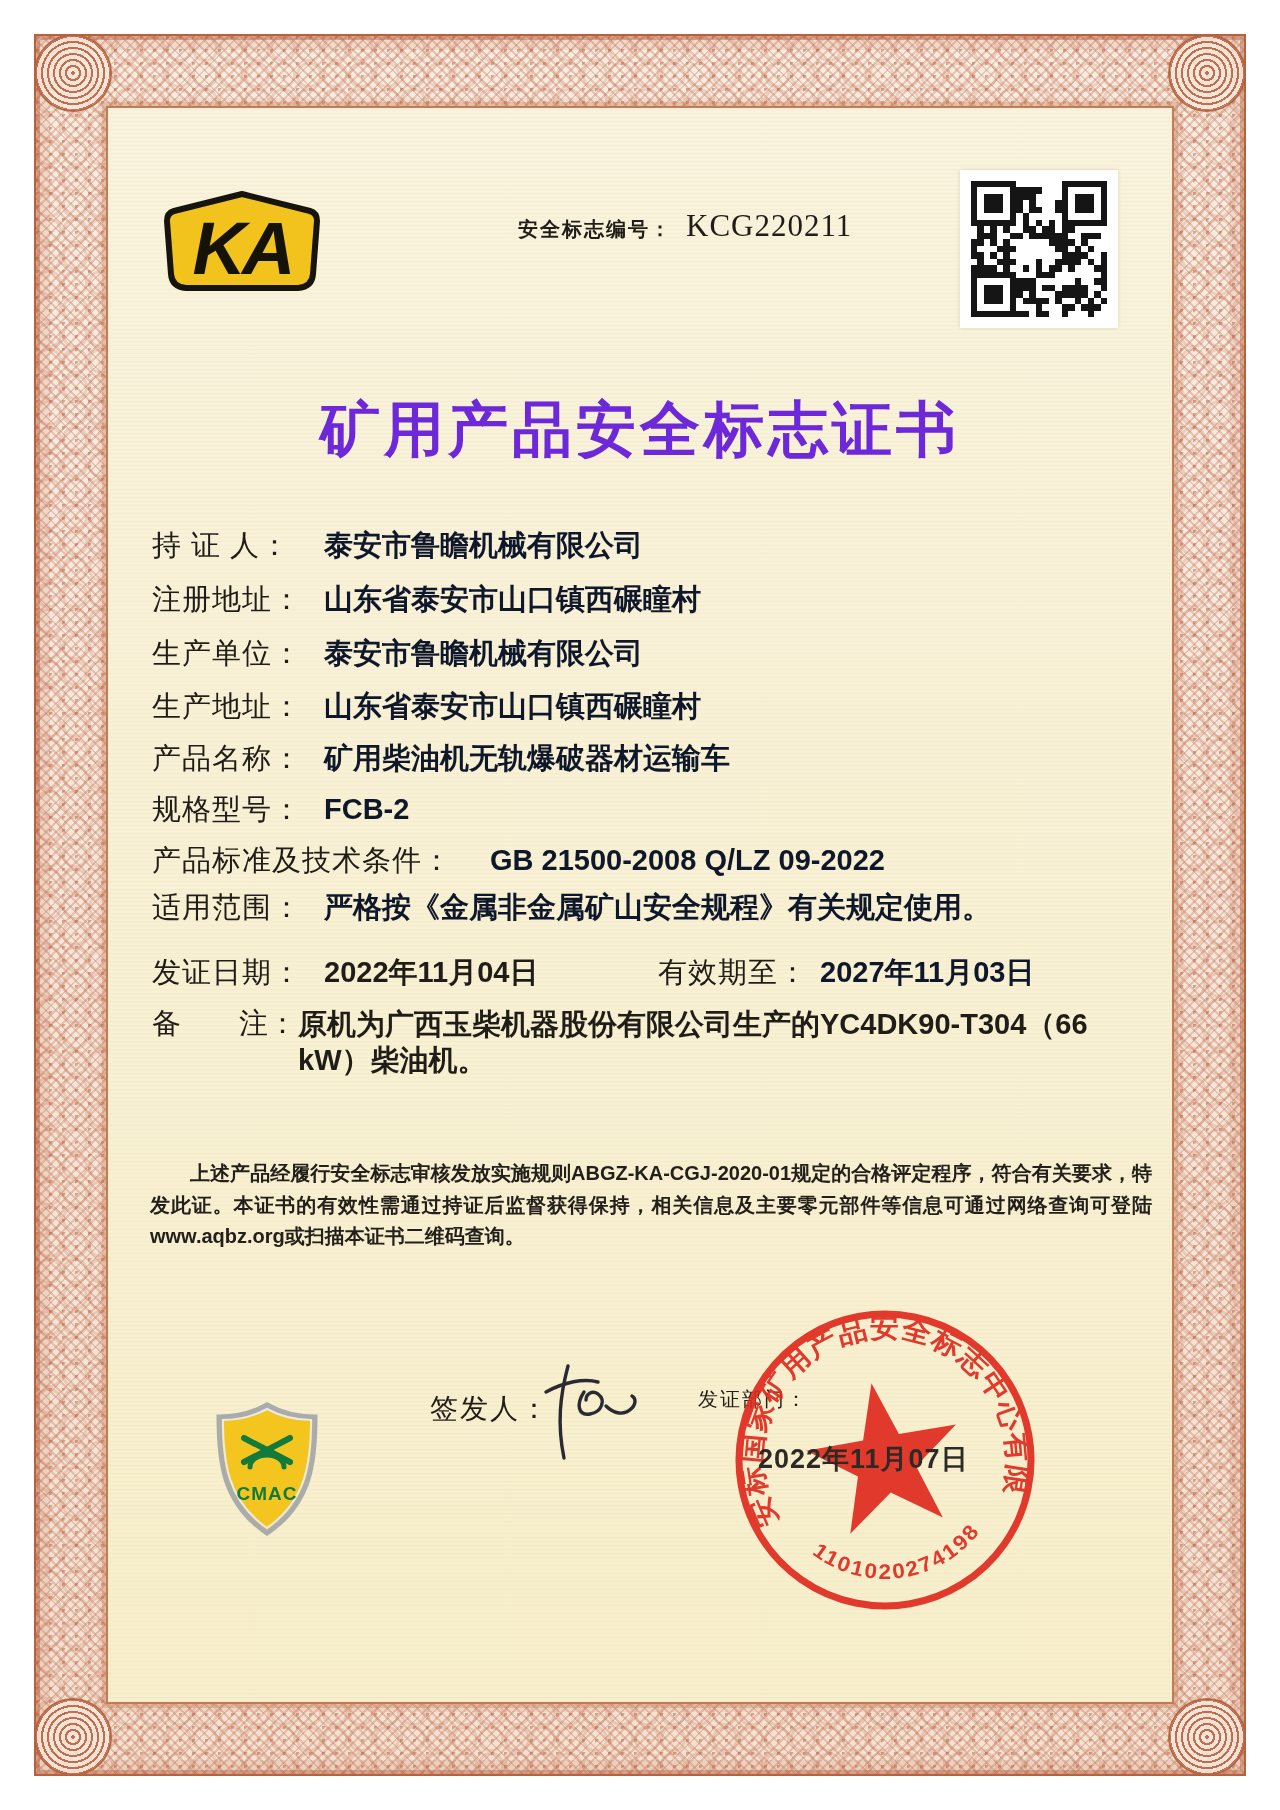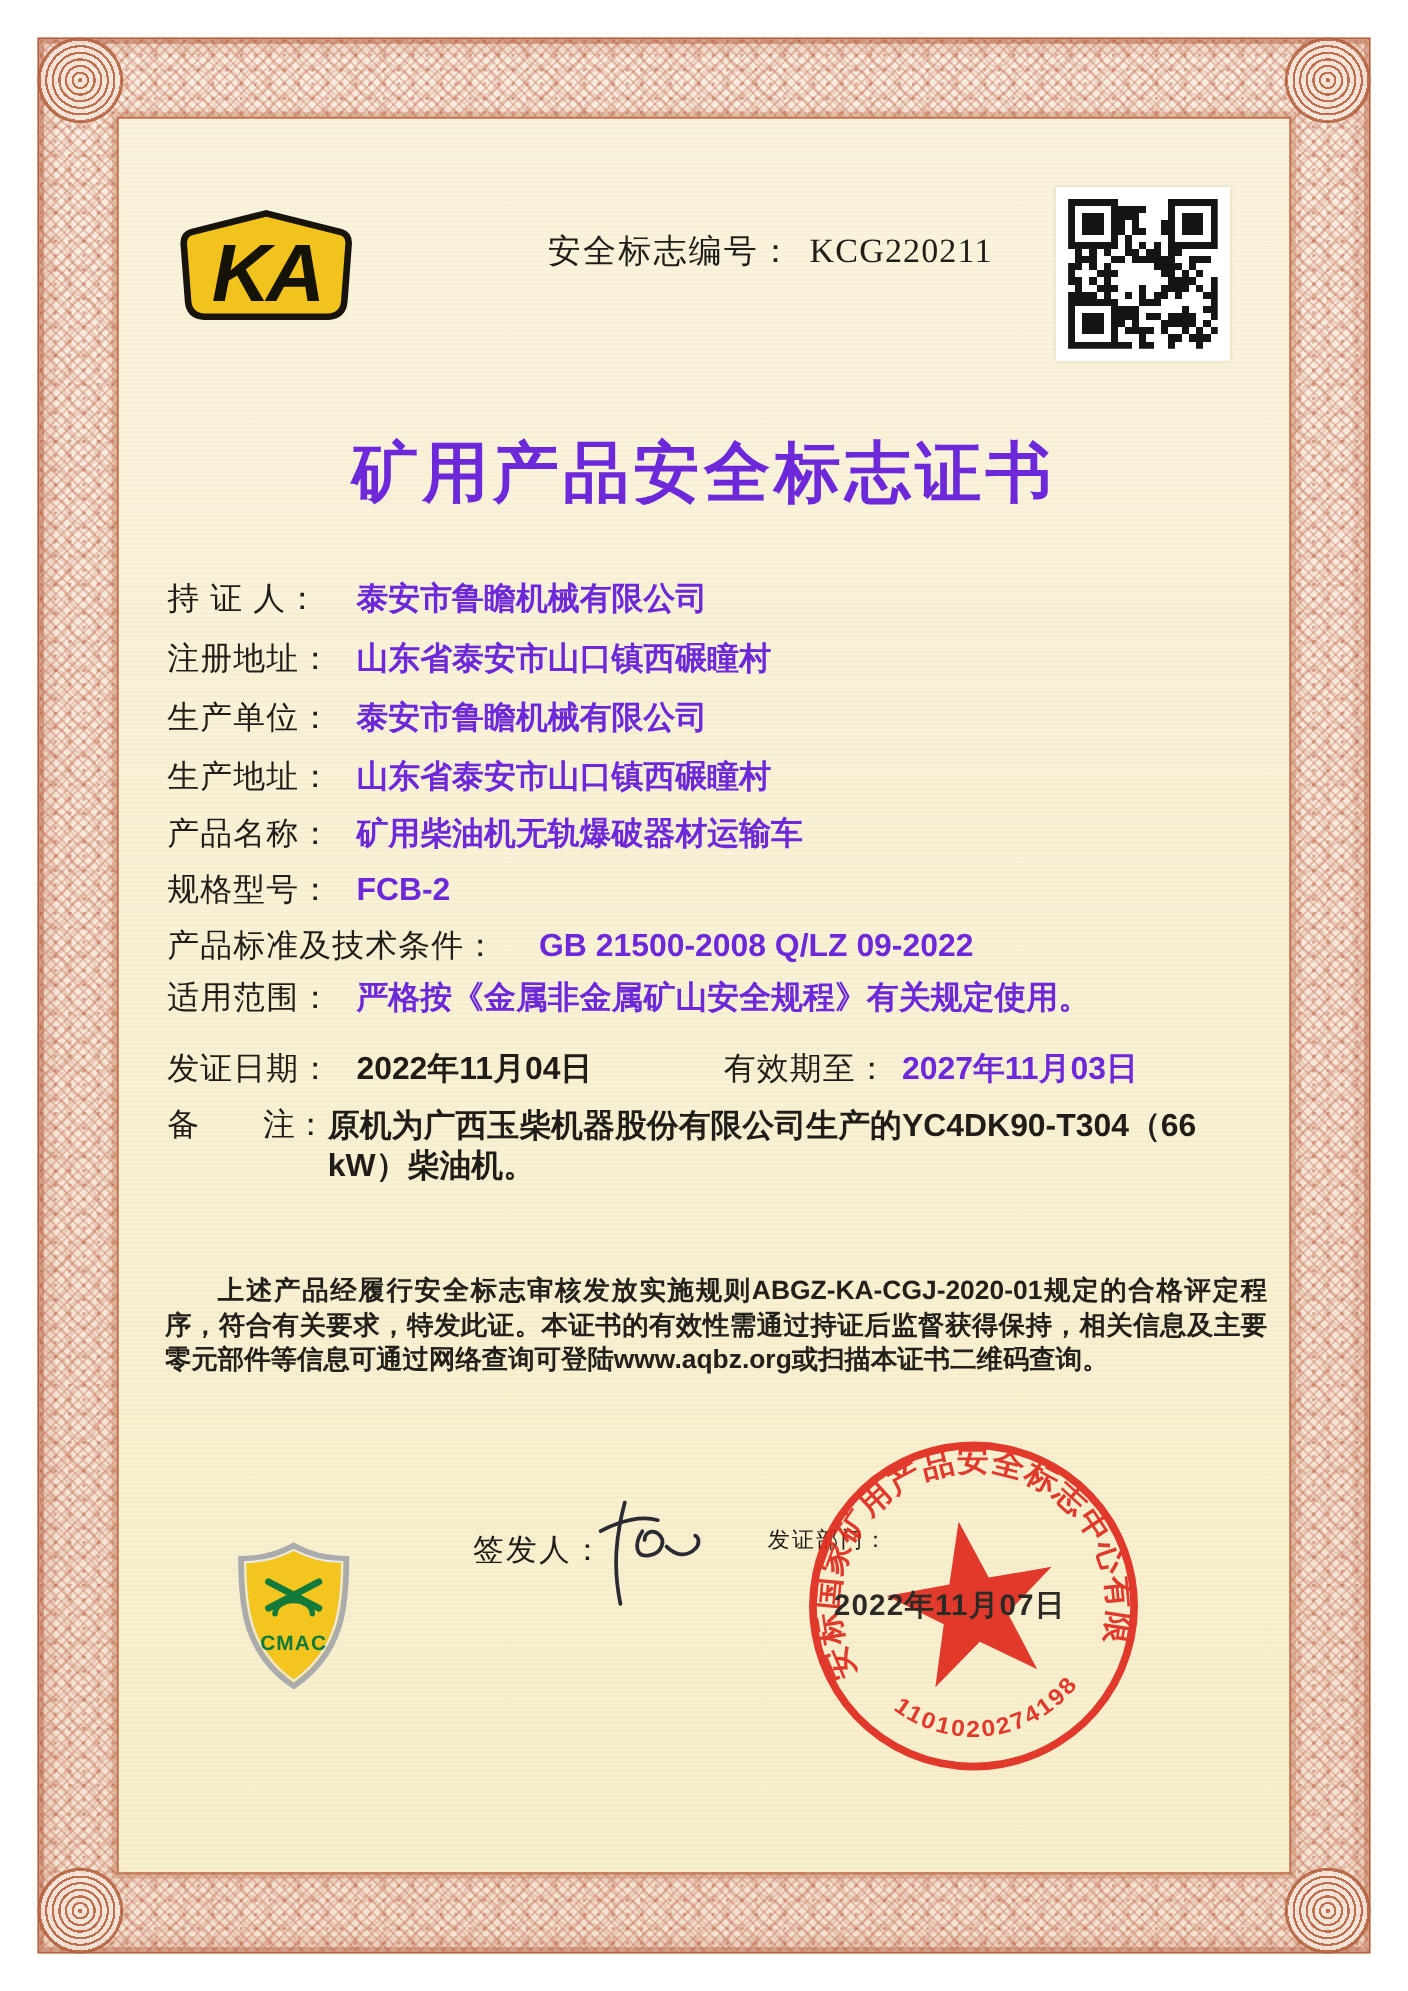--- a/index.html
+++ b/index.html
@@ -20,39 +20,39 @@
   .c-tl{left:36px;top:36px;} .c-tr{right:36px;top:36px;} .c-bl{left:36px;bottom:36px;} .c-br{right:36px;bottom:36px;}
   
   .sheet{position:absolute;inset:106px;background:linear-gradient(#f9f3dd,#f7eecb);
     border:2px solid #c27a57;
     box-shadow:0 0 0 4px rgba(194,122,87,.30), 0 0 0 8px rgba(194,122,87,.12);}
   .sheet:after{content:"";position:absolute;inset:0;pointer-events:none;
     background:repeating-linear-gradient(0deg, rgba(176,150,80,.05) 0 1px, transparent 1px 4px);}
   
   .ka{position:absolute;left:158px;top:190px;width:168px;height:104px;}
   .markline{position:absolute;left:498px;top:208px;display:flex;align-items:baseline;}
-  .marklbl{font-size:30px;letter-spacing:2px;font-weight:400;}
+  .marklbl{font-size:20px;letter-spacing:2px;font-weight:700;margin-left:20px;}
   .markno{font-family:"Liberation Serif",serif;font-size:31px;letter-spacing:1px;margin-left:14px;}
   .qr{position:absolute;left:960px;top:170px;width:158px;height:158px;background:#fff;
       box-shadow:0 0 4px rgba(0,0,0,.12);}
   .qr svg{position:absolute;inset:11px;width:136px;height:136px;}
   .title{position:absolute;left:0;right:0;top:390px;text-align:center;
          font-size:60px;font-weight:900;letter-spacing:4px;color:#6d28d9;}
   
   .row{position:absolute;left:152px;right:112px;display:flex;align-items:flex-start;font-size:29px;line-height:34px;}
   .lbl{flex:none;width:172px;letter-spacing:1px;font-weight:400;}
   .lbl-wide{flex:none;width:338px;letter-spacing:1px;font-weight:500;}
   .lbl-remark{flex:none;width:146px;letter-spacing:0;font-weight:500;white-space:pre;}
   .lbl2{flex:none;width:162px;letter-spacing:1px;font-weight:500;margin-left:16px;}
-  .val{font-weight:bold;color:#6d28d9;}
+  .val{font-weight:bold;color:#0f172a;}
   .val-date{flex:none;width:318px;font-weight:bold;}
   .val-remark{font-weight:bold;line-height:36px;}
   
   .statement{position:absolute;left:150px;right:128px;top:1158px;
-    font-size:24px;line-height:31.5px;font-weight:700;text-indent:2em;text-align:justify;color:#23201b;}
+    font-size:20px;line-height:31.5px;font-weight:700;text-indent:2em;text-align:justify;color:#23201b;}
   
   .cmac{position:absolute;left:214px;top:1402px;width:106px;height:134px;}
   .signlbl{position:absolute;left:430px;top:1390px;font-size:28px;letter-spacing:2px;}
   .signature{position:absolute;left:538px;top:1358px;width:104px;height:110px;}
   .issuerlbl{position:absolute;left:698px;top:1386px;font-size:20px;letter-spacing:2px;}
   .stamp{position:absolute;left:720px;top:1295px;width:330px;height:330px;opacity:.92;}
 </style>
 </head>
 <body>
 

